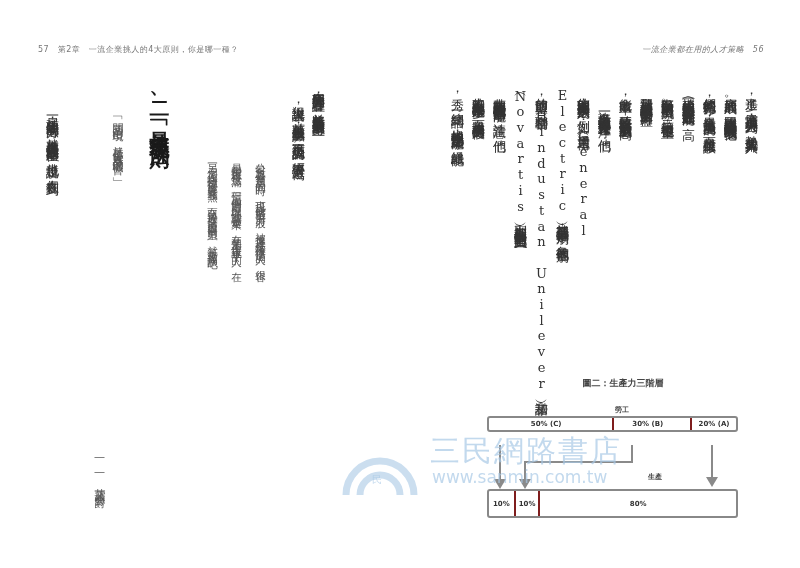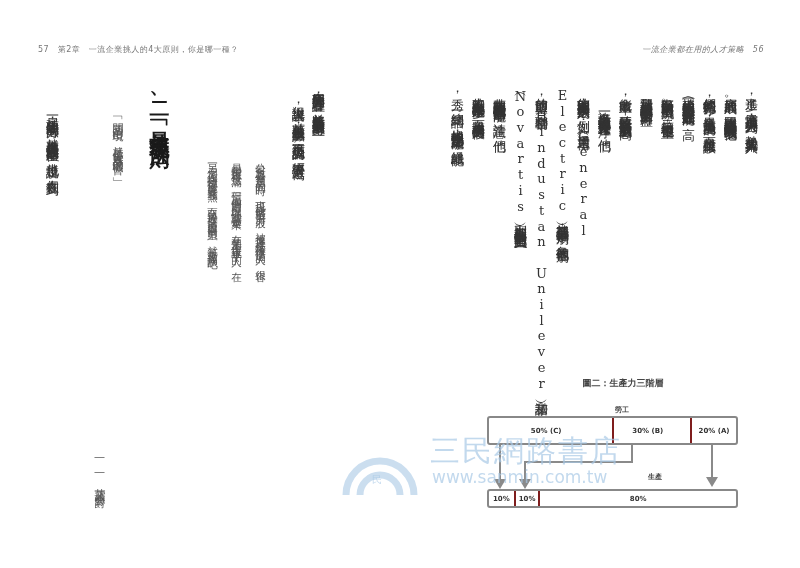--- a/index.html
+++ b/index.html
@@ -58,41 +58,41 @@
 <div class="vcol body-col" style="left:556px; top:88px;">Electric）就把勞工分成三個子類別，象徵他們各別</div>
 <div class="vcol body-col" style="left:535px; top:88px;">的前途展望，聯合利華（Hindustan Unilever）和諾華</div>
 <div class="vcol body-col" style="left:514px; top:88px;">（Novartis）則在初期就抓出少數的「高抱負員工」，</div>
 <div class="vcol body-col" style="left:493px; top:88px;">花大把時間和經費培養他們的領導潛能。請注意，他們</div>
 <div class="vcol body-col" style="left:472px; top:88px;">的重點不是讓大家都能進步，而是讓本來優秀的人更優</div>
 <div class="vcol body-col" style="left:451px; top:88px;">秀，總歸一句話，根據帕累托法則定義才能，組織就能</div>
 
 <div class="diagram">
   <div class="dg-title">圖二：生產力三階層</div>
   <div class="dg-label" style="left:137px; top:31px;">勞工</div>
-  <div class="bar" style="left:9px; top:42px; width:251px; height:29px;gap:9px;">
+  <div class="bar" style="left:9px; top:42px; width:251px; height:16px;gap:9px;">
     <div class="seg" style="width:50%;">50% (C)</div>
     <div class="seg" style="width:30%;">30% (B)</div>
     <div class="seg" style="width:20%;">20% (A)</div>
   </div>
 
   <svg class="arrows" width="290" height="155">
     <g stroke="#8a8a8a" stroke-width="2" fill="none">
       <line x1="22" y1="71" x2="22" y2="107"></line>
       <polyline points="154,71 154,88 47,88 47,107"></polyline>
       <line x1="234" y1="71" x2="234" y2="105"></line>
     </g>
     <g fill="#8a8a8a">
       <polygon points="16,105 28,105 22,115"></polygon>
       <polygon points="41,105 53,105 47,115"></polygon>
       <polygon points="228,103 240,103 234,113"></polygon>
     </g>
   </svg>
 
   <div class="dg-label" style="left:136px; top:98px;padding-left:34px;">生產</div>
-  <div class="bar" style="left:9px; top:115px; width:251px; height:19px;">
+  <div class="bar" style="left:9px; top:115px; width:251px; height:29px;">
     <div class="seg" style="width:10%;">10%</div>
     <div class="seg" style="width:10%;">10%</div>
     <div class="seg" style="width:80%;">80%</div>
   </div>
 </div>
 
 <div class="watermark">
   <svg width="80" height="60" style="position:absolute; left:0; top:12px;">
     <g fill="none" stroke="#a9c9e6" stroke-width="7" opacity="0.6">
       <path d="M6,58 A34,34 0 0 1 74,58"></path>

